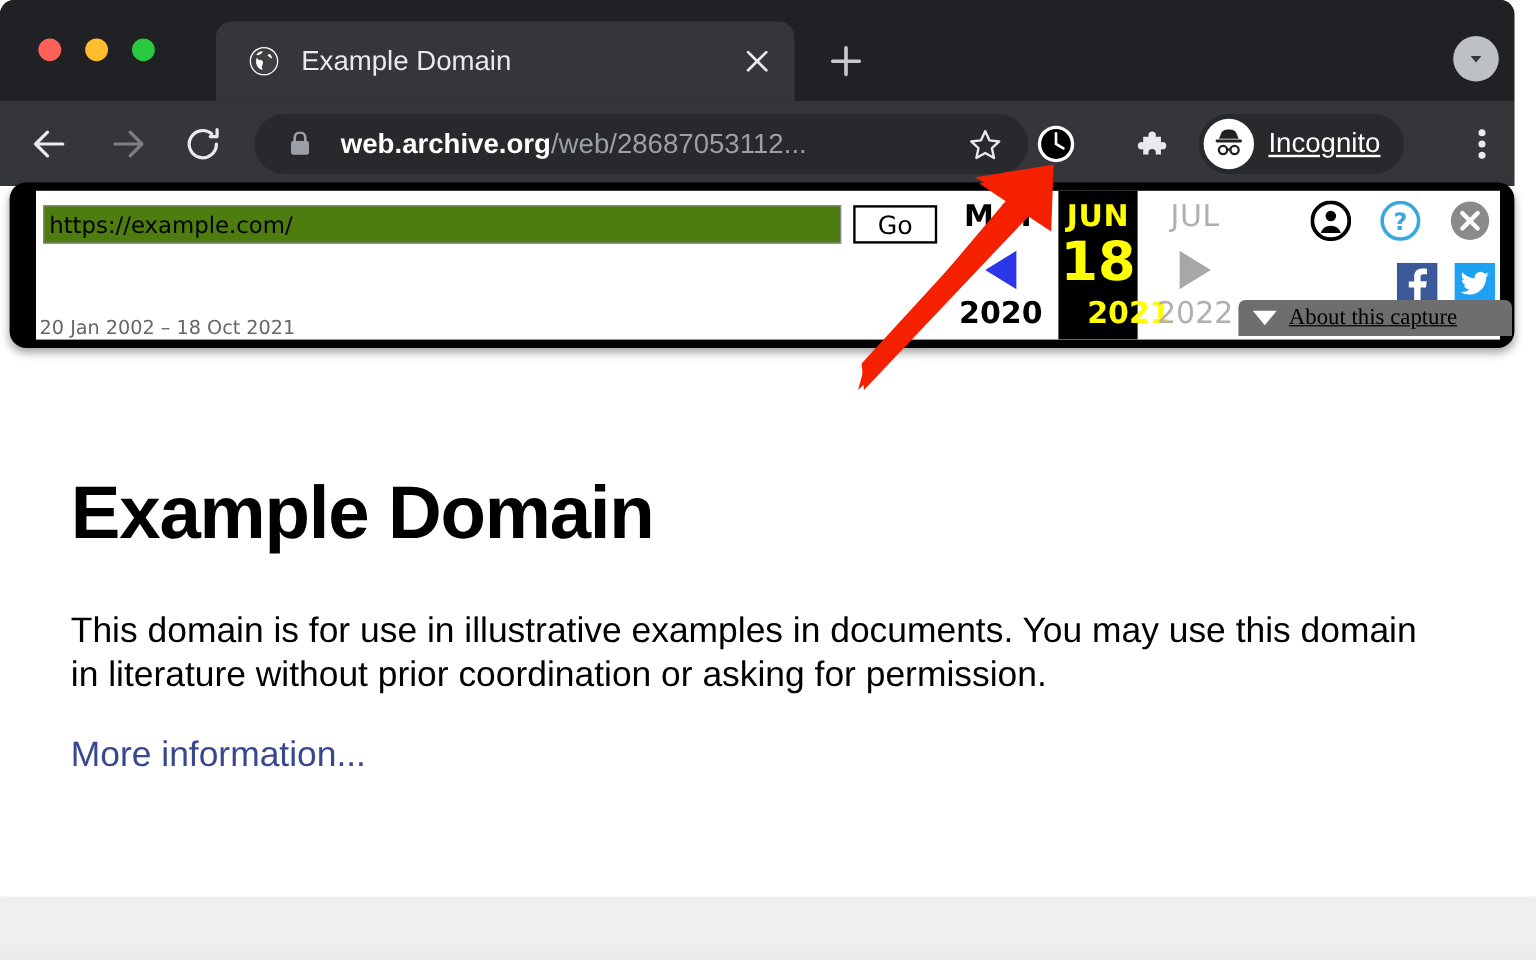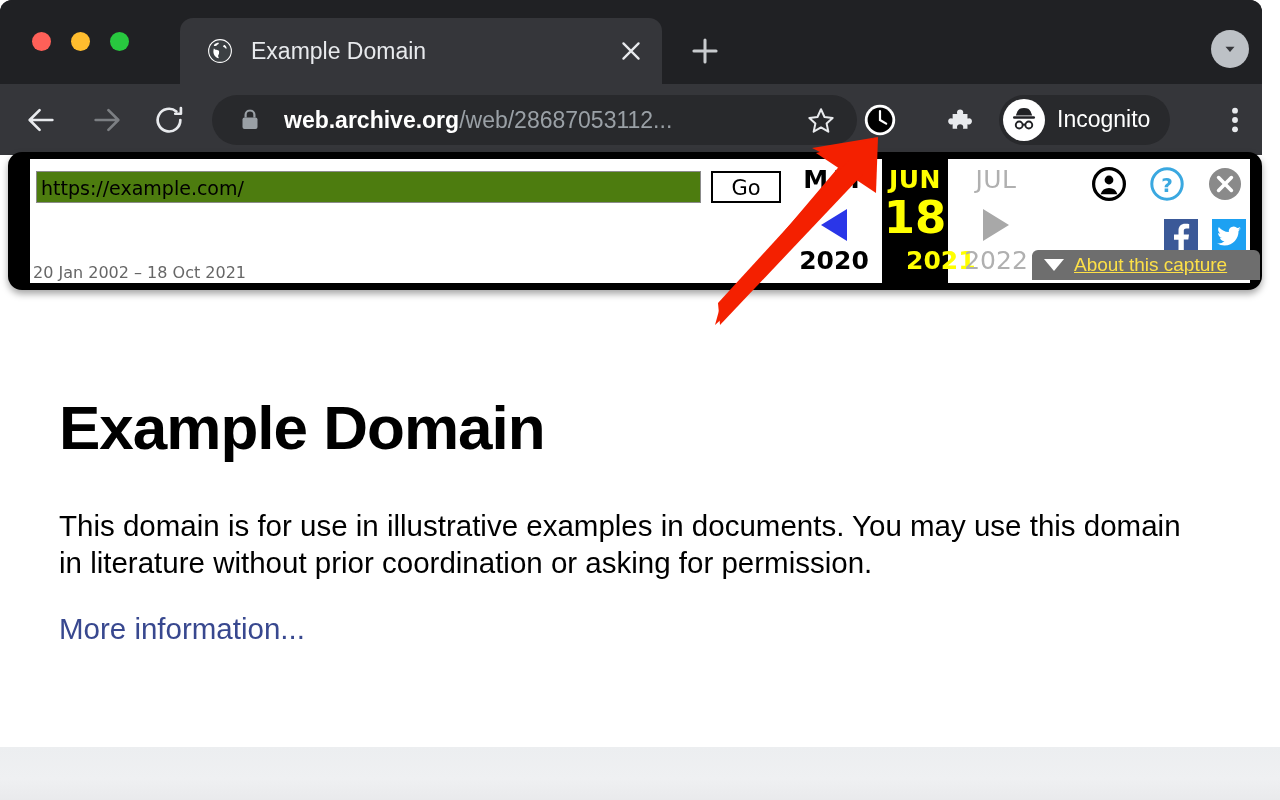--- a/index.html
+++ b/index.html
@@ -172,21 +172,21 @@
     display: flex;
     align-items: center;
     gap: 12px;
   }
   .incog-avatar {
     width: 42px; height: 42px;
     border-radius: 50%;
     background: #ffffff;
     display: flex; align-items: center; justify-content: center;
   }
-  .incog-label { color: #ffffff; font-size: 23px; }
+  .incog-label { color: #ffffff; font-size: 23px; text-decoration: underline; }
 
   
   .wb-frame {
     position: absolute;
     left: 8px; top: 152px;
     width: 1254px; height: 138px;
     background: #000000;
     border-radius: 14px;
     z-index: 6;
     box-shadow: 0 4px 7px rgba(0,0,0,0.35);
@@ -342,22 +342,22 @@
     box-sizing: border-box;
     z-index: 8;
   }
   .wb-about-caret {
     width: 0; height: 0;
     border-left: 10px solid transparent;
     border-right: 10px solid transparent;
     border-top: 12px solid #ffffff;
   }
   .wb-about-label {
-    color: #fde047;
-    font-family: Liberation Sans, sans-serif;
+    color: #000000;
+    font-family: Liberation Serif, serif;
     font-size: 19px;
     text-decoration: underline;
     white-space: nowrap;
   }
 
   
   .page-content {
     position: absolute;
     left: 0; top: 292px;
     width: 1280px;

